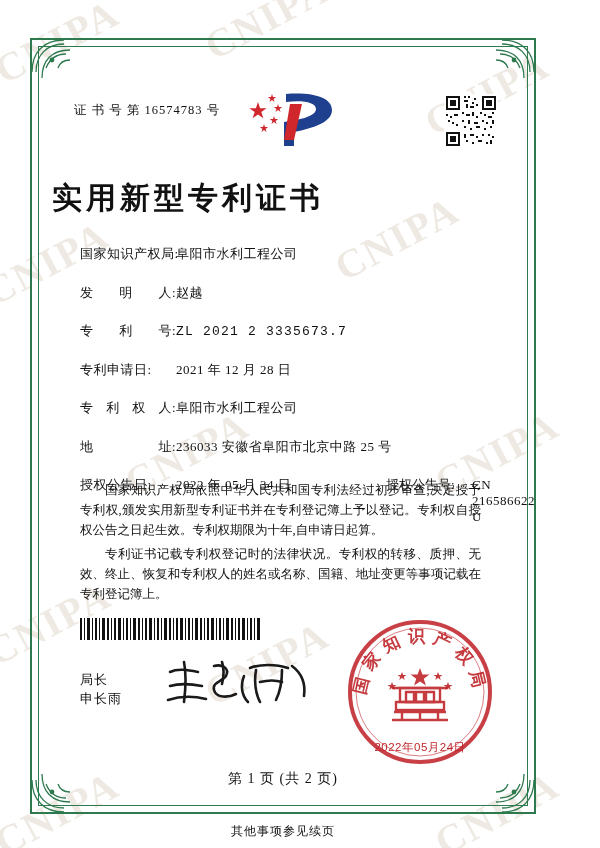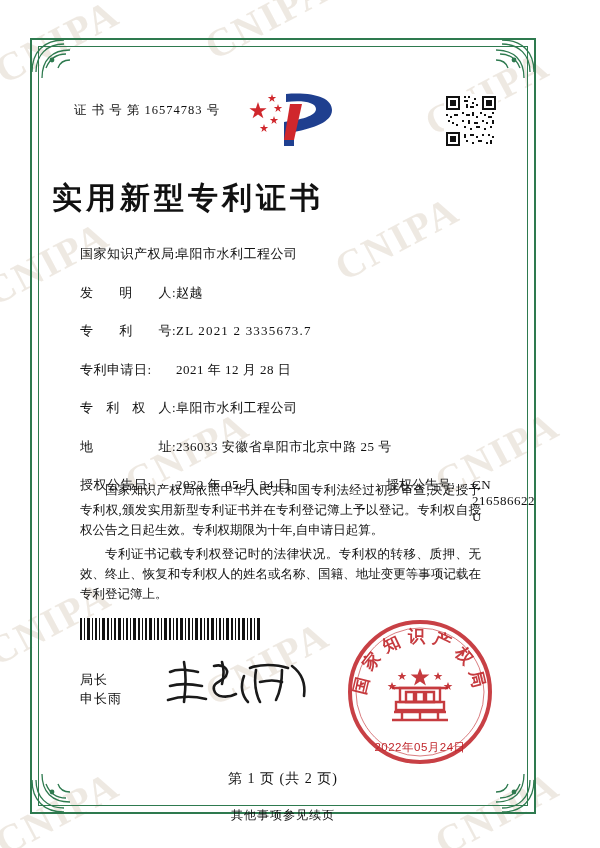--- a/index.html
+++ b/index.html
@@ -129,21 +129,21 @@
   }
   .f-label.spread {
     display: flex;
     justify-content: space-between;
   }
   .f-value {
     flex: 1;
     letter-spacing: 0.5px;
   }
   .f-value.mono {
-    font-family: Liberation Serif, serif;
+    font-family: Liberation Mono, monospace;
     letter-spacing: 1.2px;
   }
   .field-row.two .f-value {
     flex: 0 0 auto;
     width: 210px;
   }
   .field-row.two .f-label2 {
     flex: 0 0 auto;
     width: 86px;
     white-space: nowrap;
@@ -220,21 +220,21 @@
     top: 710px;
     text-align: center;
     font-size: 14px;
     color: #111;
     letter-spacing: 1px;
   }
 
   .footnote {
     position: absolute;
     left: 0; right: 0;
-    bottom: 24px;
+    bottom: 8px;
     text-align: center;
     font-size: 12px;
     color: #111;
     letter-spacing: 1px;
     z-index: 3;
   }
 </style>
 </head>
 <body>
 

